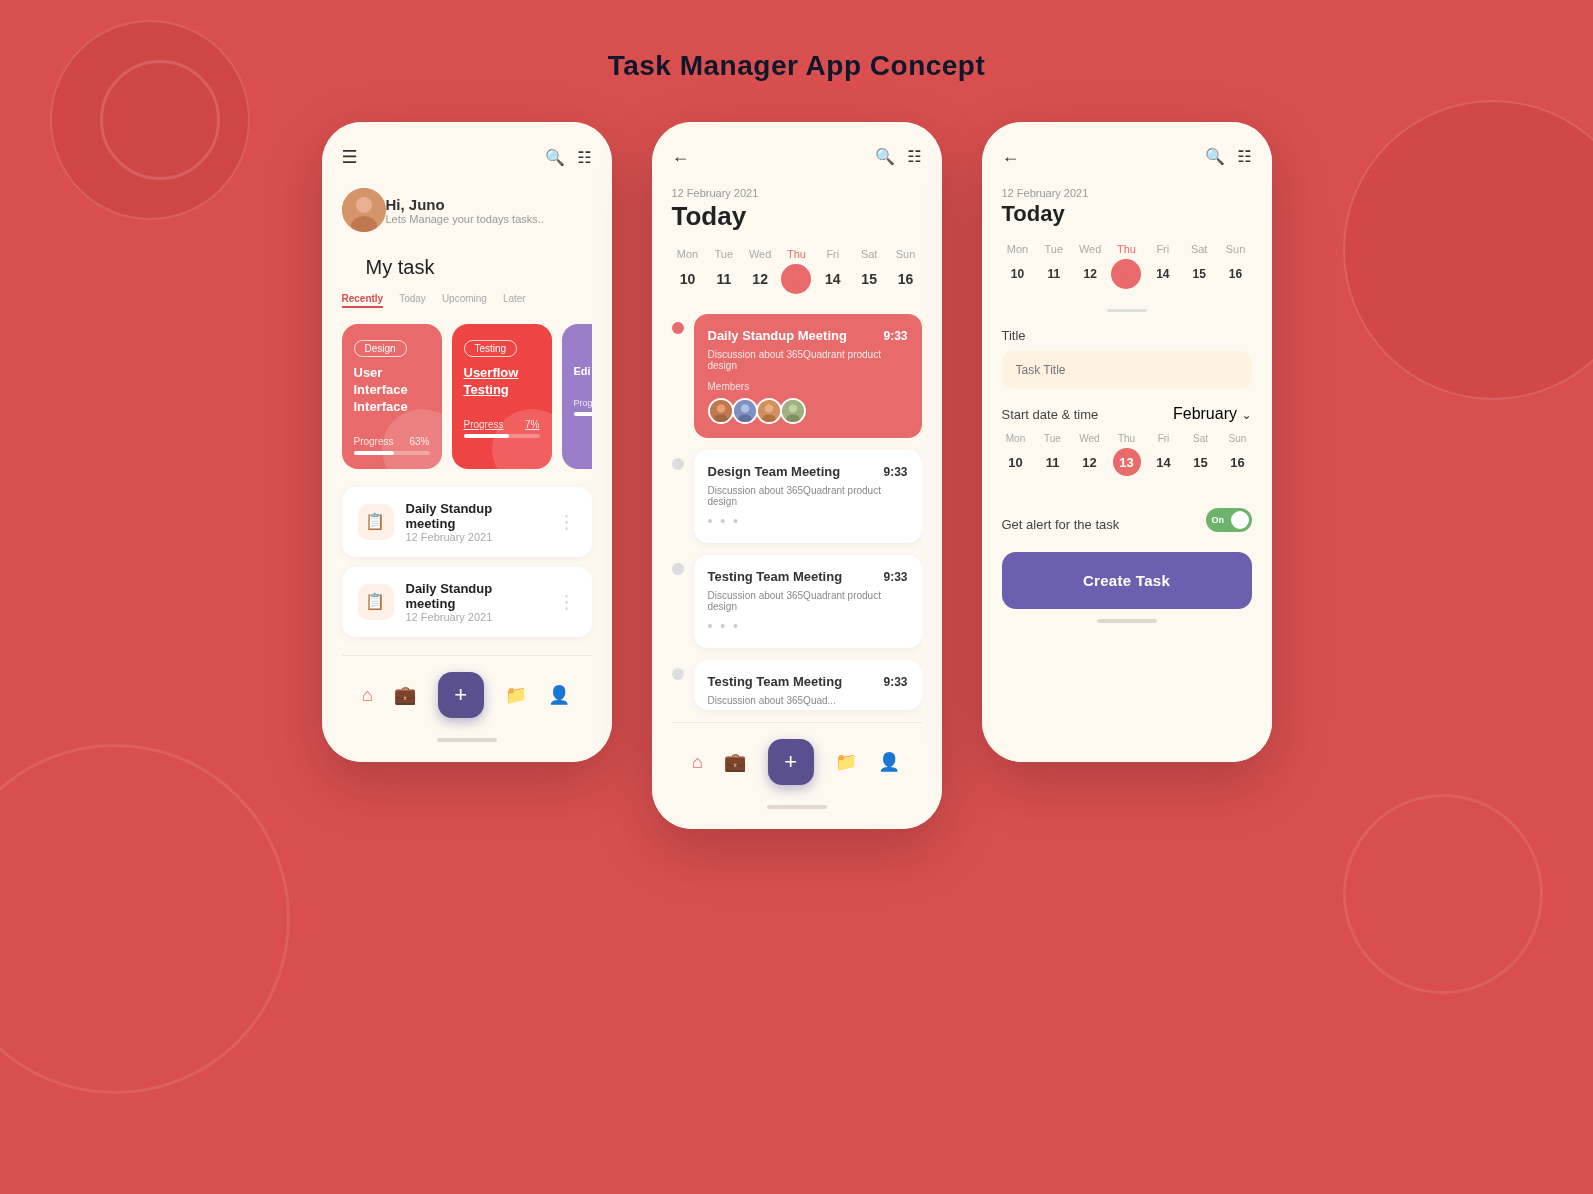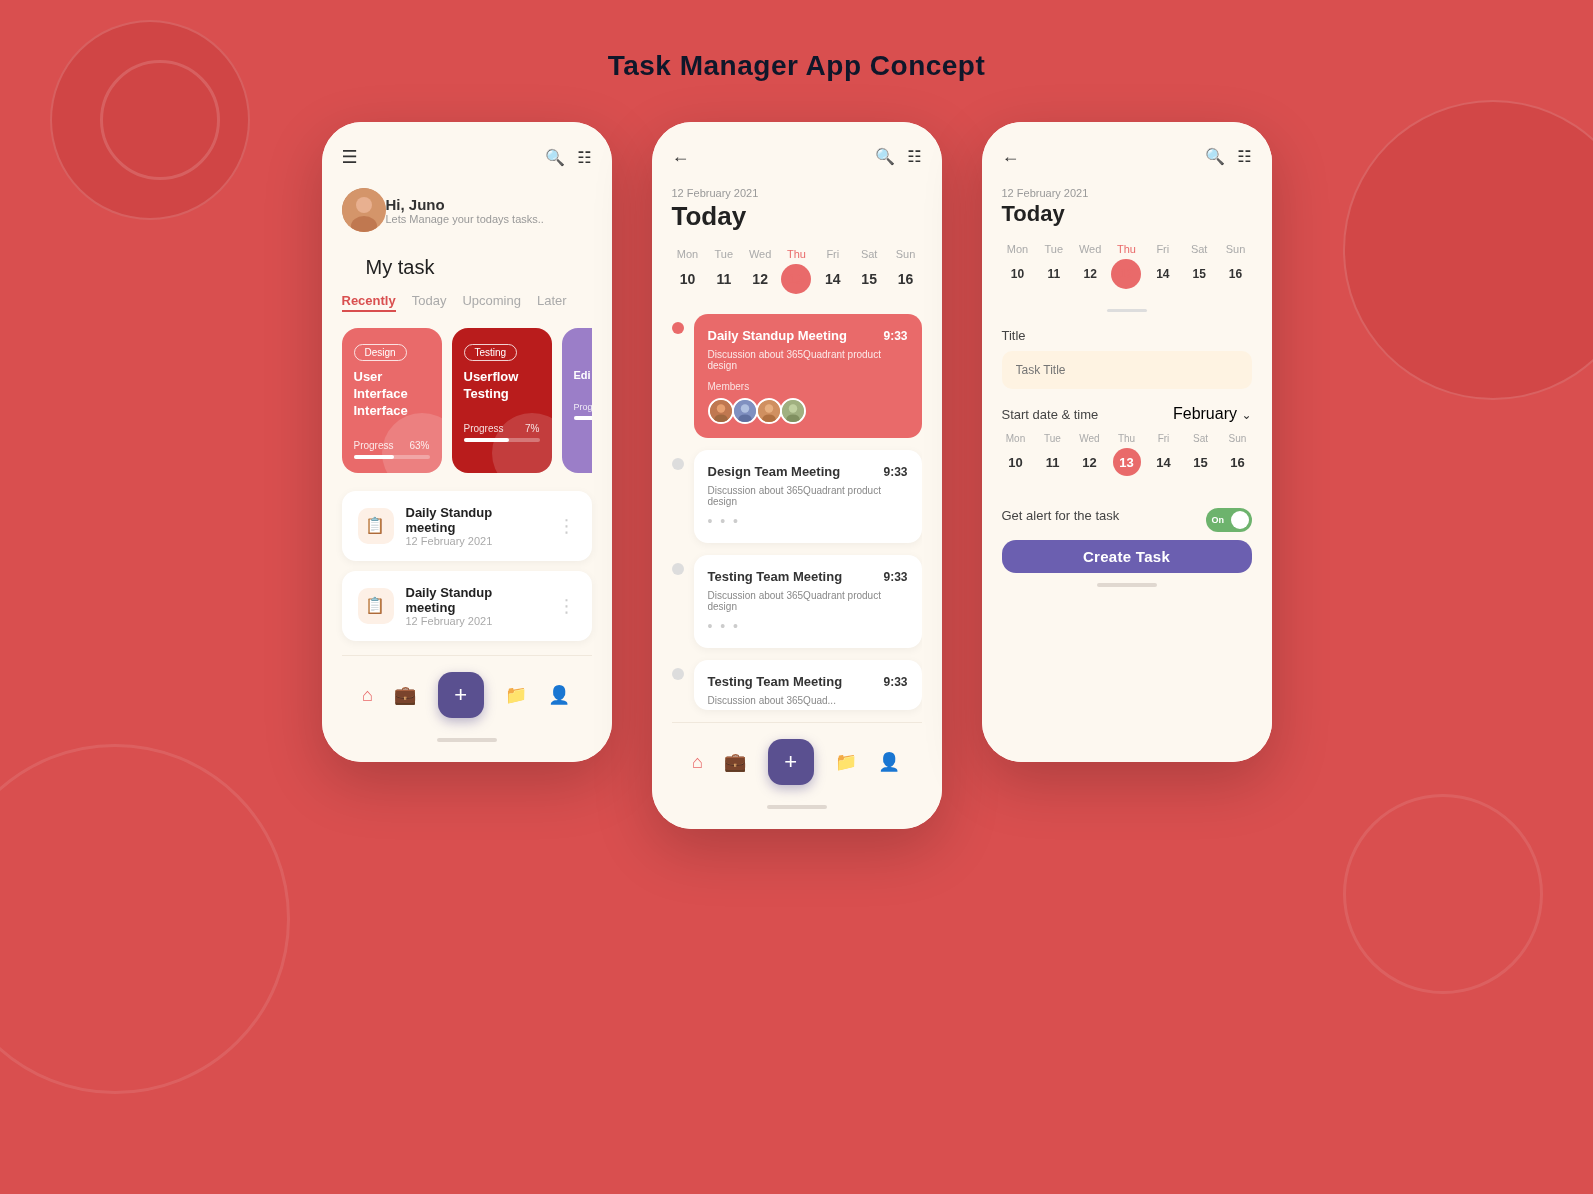--- a/index.html
+++ b/index.html
@@ -132,21 +132,21 @@
     }
 
     
     .tabs {
       display: flex;
       gap: 16px;
       margin-bottom: 16px;
     }
 
     .tab {
-      font-size: 13px;
+      font-size: 10px;
       color: #aaa;
       cursor: pointer;
       padding-bottom: 2px;
     }
 
     .tab.active {
       color: #d94f4f;
       border-bottom: 2px solid #d94f4f;
       font-weight: 600;
     }
@@ -163,21 +163,21 @@
       border-radius: 16px;
       padding: 14px 12px;
       min-width: 100px;
       flex: 1;
       color: white;
       position: relative;
       min-height: 130px;
     }
 
     .task-card.red { background: #e96a6a; }
-    .task-card.green { background: #b91c1c; }
+    .task-card.green { background: #ef4444; text-decoration: underline; }
     .task-card.purple { background: #9b7ec8; width: 60px; flex: 0.6; overflow: hidden; }
 
     .task-card-badge {
       display: inline-block;
       border: 1px solid rgba(255,255,255,0.8);
       border-radius: 20px;
       padding: 2px 10px;
       font-size: 10px;
       margin-bottom: 8px;
     }
@@ -451,22 +451,22 @@
 
     .cal-day-num.selected {
       background: #e96a6a;
       color: white;
     }
 
     
     .toggle-row {
       display: flex;
       justify-content: space-between;
-      align-items: flex-start;
-      margin-bottom: 8px;
+      align-items: flex-end;
+      margin-bottom: 20px;
     }
 
     .toggle-label { font-size: 13px; color: #444; }
 
     .toggle {
       width: 46px;
       height: 24px;
       background: #6db36d;
       border-radius: 12px;
       position: relative;
@@ -490,21 +490,21 @@
       background: white;
       border-radius: 50%;
     }
 
     
     .create-btn {
       background: #6b5fb0;
       color: white;
       border: none;
       border-radius: 14px;
-      padding: 8px;
+      padding: 20px;
       width: 100%;
       font-size: 15px;
       font-weight: 600;
       cursor: pointer;
       letter-spacing: 0.3px;
     }
 
     
     .scroll-indicator {
       width: 60px;

